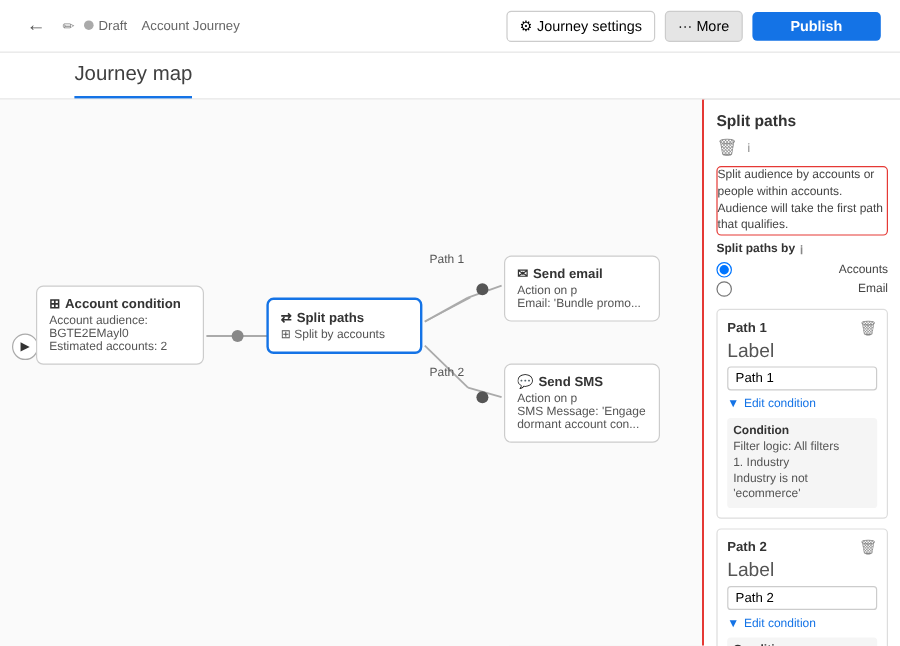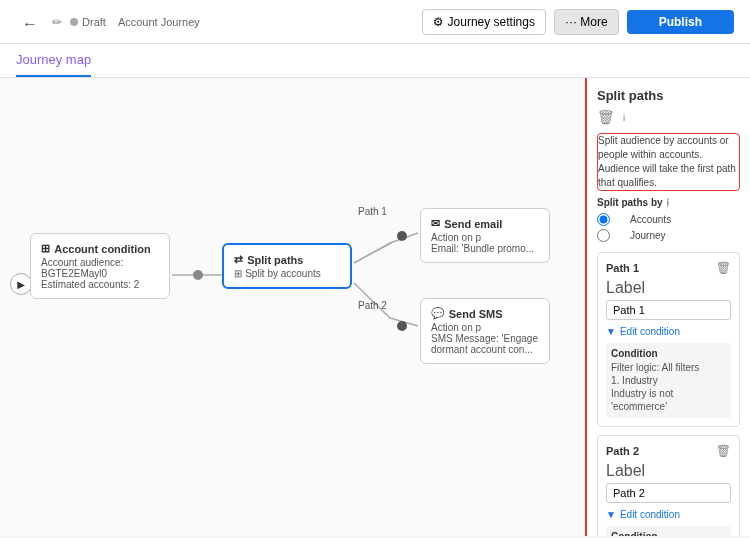--- a/index.html
+++ b/index.html
@@ -14,21 +14,21 @@
     .header-meta { display: flex; align-items: center; gap: 12px; font-size: 11px; color: #666; }
     .status-dot { width: 8px; height: 8px; border-radius: 50%; background: #aaa; display: inline-block; margin-right: 4px; }
     .saved-check { color: #2ecc71; margin-right: 2px; }
     .header-right { display: flex; align-items: center; gap: 8px; }
     .btn-settings { border: 1px solid #ccc; background: #fff; border-radius: 4px; padding: 5px 10px; cursor: pointer; font-size: 12px; display: flex; align-items: center; gap: 4px; }
     .btn-more { border: 1px solid #ccc; background: #e5e5e5; border-radius: 4px; padding: 5px 10px; cursor: pointer; font-size: 12px; }
     .btn-publish { background: #1473e6; color: #fff; border: none; border-radius: 4px; padding: 5px 32px; cursor: pointer; font-size: 12px; font-weight: 600; }
 
     
     .sub-header { background: #fff; border-bottom: 1px solid #e0e0e0; padding: 0 16px; }
-    .tab { display: inline-block; padding: 8px 0; font-size: 13px; color: #8b5cf6; border-bottom: 2px solid #1473e6; cursor: pointer; font-weight: 500; }
+    .tab { display: inline-block; padding: 8px 0; font-size: 17px; color: #404040; border-bottom: 2px solid #1473e6; cursor: pointer; font-weight: 500; margin-left: 46px; }
 
     
     .main { display: flex; height: calc(538px - 44px - 36px); }
 
     
     .canvas { flex: 1; background: #fafafa; position: relative; overflow: hidden; }
 
     
     .flow-svg { position: absolute; top: 0; left: 0; width: 100%; height: 100%; }
 
@@ -46,21 +46,21 @@
     .path-label { position: absolute; font-size: 10px; color: #555; }
 
     
     .right-panel { width: 165px; background: #fff; border-left: 2px solid #e53935; overflow-y: auto; padding: 10px; }
     .panel-title { font-size: 13px; font-weight: 700; margin-bottom: 6px; }
     .panel-toolbar { display: flex; gap: 8px; margin-bottom: 8px; }
     .panel-icon-btn { background: none; border: none; cursor: pointer; font-size: 14px; color: #888; }
     .panel-desc { font-size: 10px; color: #444; margin-bottom: 4px; line-height: 1.4; border: 1px solid #e53935; padding: 0; border-radius: 4px; }
     .split-by-label { font-size: 10px; font-weight: 600; margin-bottom: 4px; display: flex; align-items: center; gap: 4px; }
     .radio-group { margin-bottom: 10px; }
-    .radio-item { display: flex; align-items: center; gap: 20px; font-size: 10px; color: #444; margin-bottom: 3px; }
+    .radio-item { display: flex; align-items: center; gap: 4px; font-size: 10px; color: #444; margin-bottom: 3px; justify-content: space-between; }
     .radio-item input { margin: 0; }
 
     .path-block { border: 1px solid #ddd; border-radius: 4px; padding: 8px; margin-bottom: 8px; }
     .path-block-header { display: flex; justify-content: space-between; align-items: center; margin-bottom: 4px; }
     .path-block-title { font-size: 11px; font-weight: 700; }
     .trash-btn { background: none; border: none; cursor: pointer; font-size: 12px; color: #888; }
     .path-label-text { font-size: 16px; color: #555; margin-bottom: 3px; }
     .path-input { width: 100%; border: 1px solid #ccc; border-radius: 3px; padding: 3px 6px; font-size: 11px; margin-bottom: 6px; }
     .edit-condition-btn { display: flex; align-items: center; gap: 4px; font-size: 10px; color: #1473e6; background: none; border: none; cursor: pointer; margin-bottom: 6px; }
     .condition-box { background: #f5f5f5; border-radius: 3px; padding: 5px; font-size: 10px; }
@@ -194,21 +194,21 @@
       <span>Split paths by</span>
       <span class="info-icon">ℹ</span>
     </div>
     <div class="radio-group">
       <div class="radio-item">
         <input type="radio" name="split" checked="" style=""> 
           <span>Accounts</span>
       </div>
       <div class="radio-item">
         <input type="radio" name="split" style=""> 
-          <span>Journey</span>
+          <span>Email</span>
       </div>
     </div>
 
     <div class="path-block">
       <div class="path-block-header">
         <span class="path-block-title">Path 1</span>
         <button class="trash-btn">🗑</button>
       </div>
       <div class="path-label-text">Label</div>
       <input class="path-input" value="Path 1" style="">

